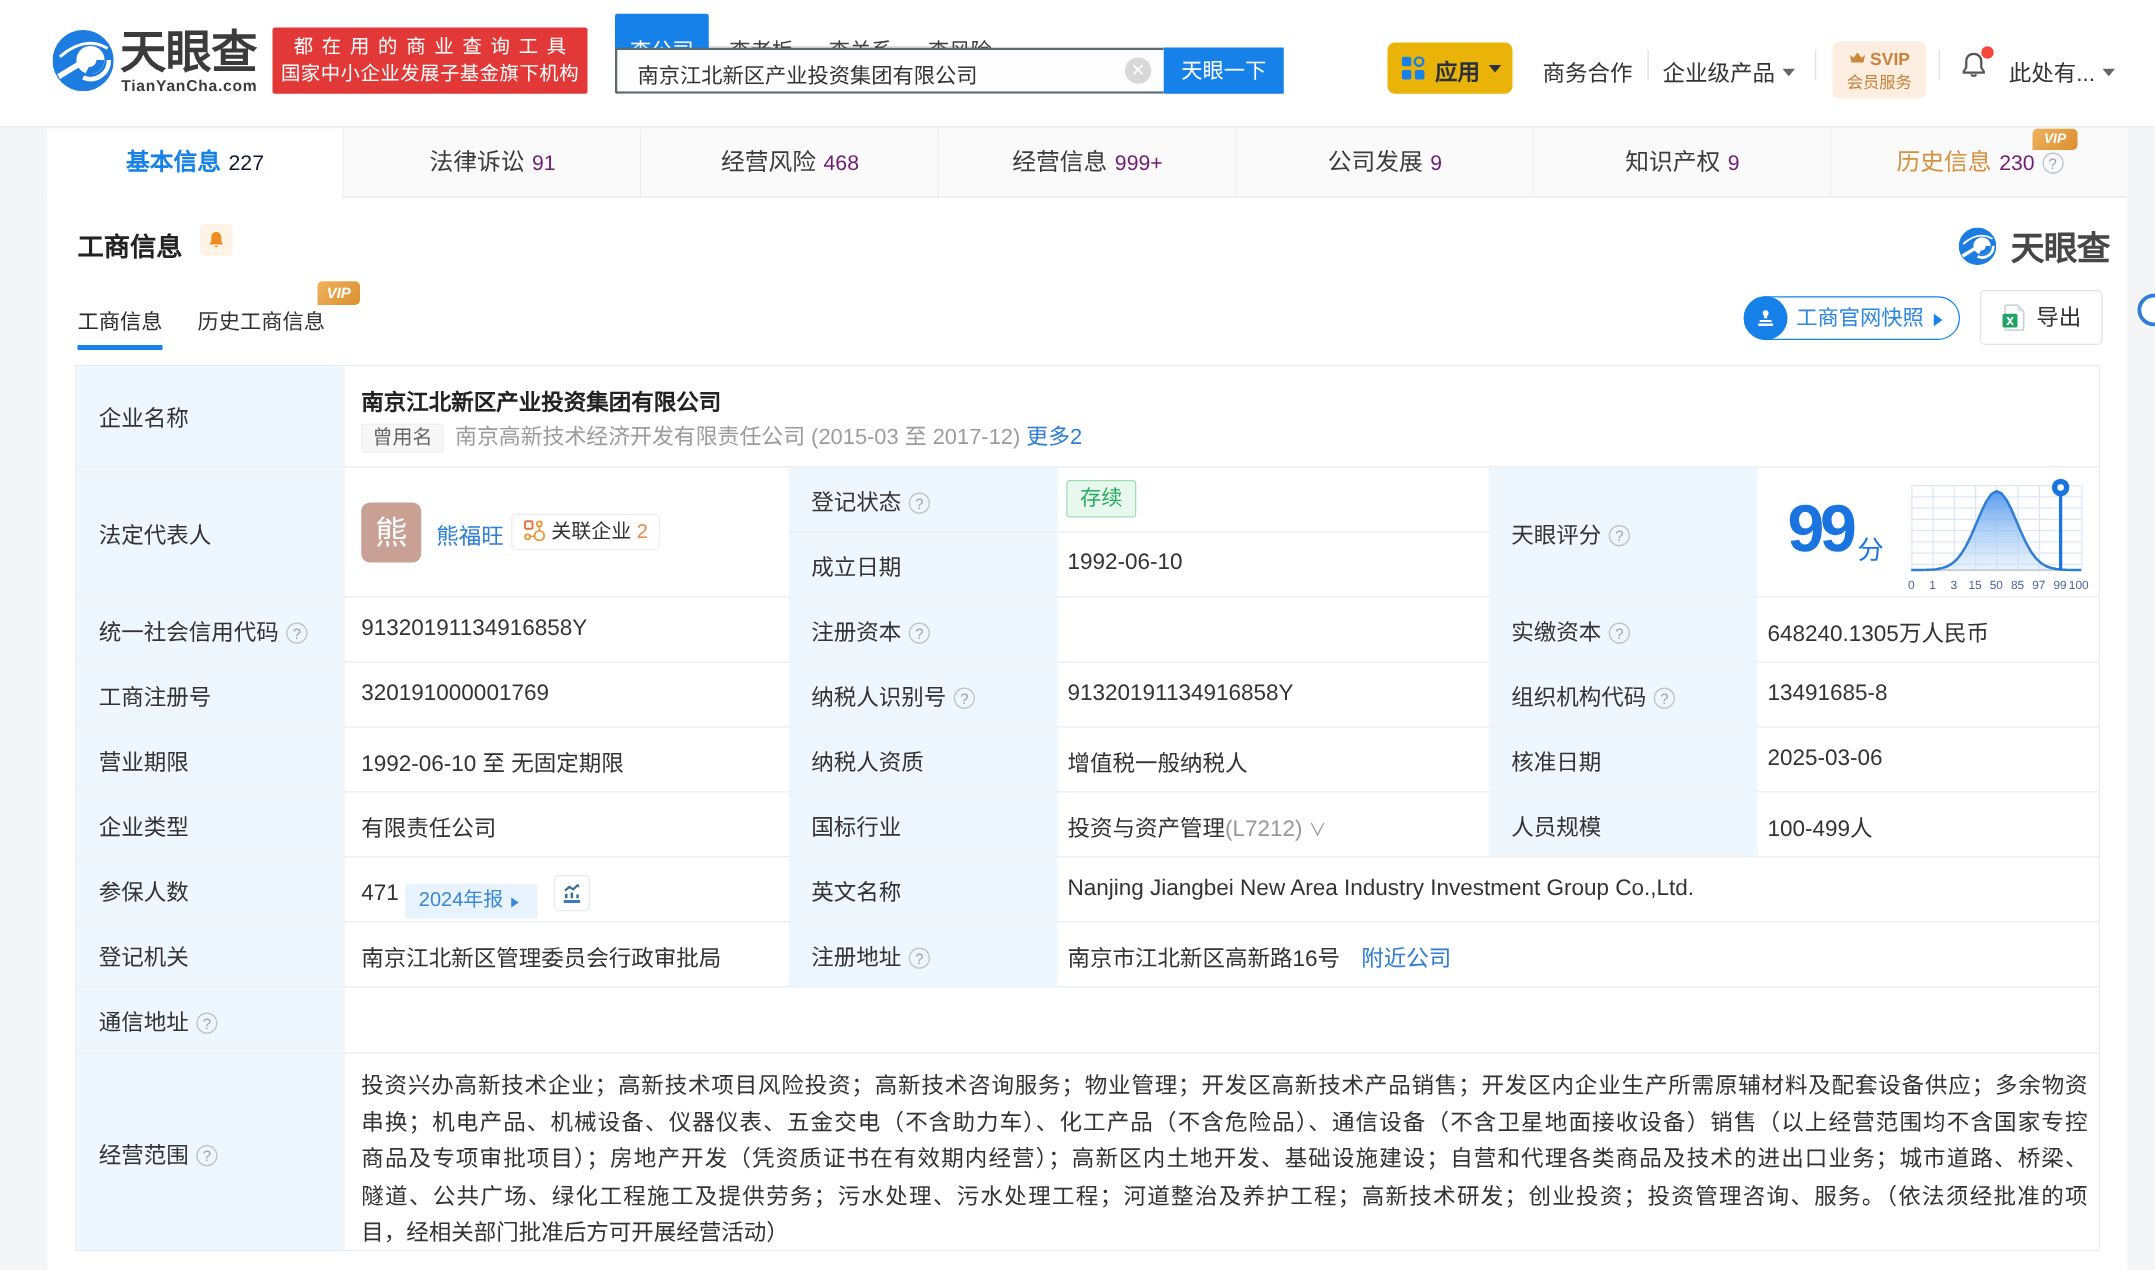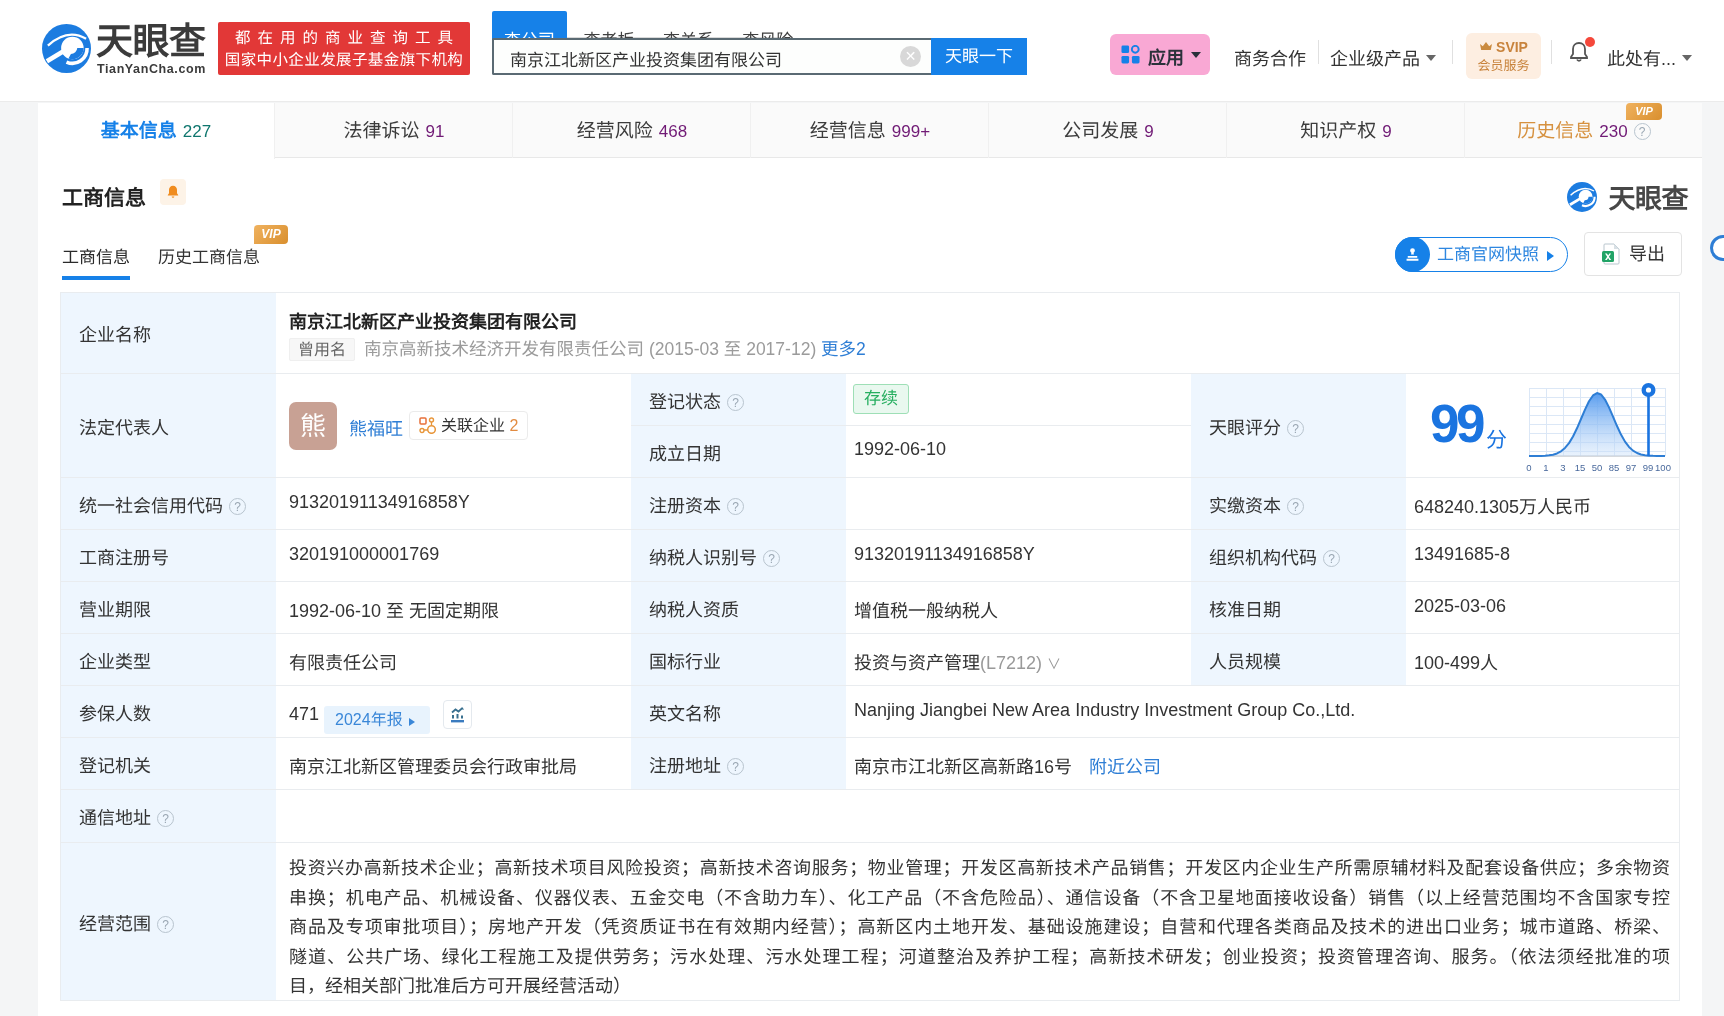--- a/index.html
+++ b/index.html
@@ -17,38 +17,38 @@
 .redbox .l2 { font-size:15.5px; letter-spacing:0.4px; line-height:21px; white-space:nowrap; }
 
 .stabs { position:absolute; left:492px; top:11px; height:27px; white-space:nowrap; }
 .stab { display:inline-block; font-size:17px; color:#404040; padding:16px 12px; line-height:27px; }
 .stab.act { background:#1681e8; color:#fff; border-radius:2px 2px 0 0; }
 .sbox { position:absolute; left:492px; top:38px; width:439px; height:37px; background:#fdfefd; border:2px solid #5a6a73; border-right:none; border-radius:2px 0 0 2px; }
 .sbox .txt { position:absolute; left:16px; top:6px; font-size:17px; color:#333; }
 .sbox .clr { position:absolute; right:10px; top:6px; width:21px; height:21px; background:#d8d8d8; border-radius:50%; color:#fff; font-size:14px; text-align:center; line-height:21px; }
 .sbtn { position:absolute; left:931px; top:38px; width:96px; height:37px; background:#1681e8; color:#fff; font-size:17px; text-align:center; line-height:37px; }
 
-.appchip { position:absolute; left:1110px; top:34px; width:100px; height:41px; background:#f9a8d4; border-radius:6px; }
+.appchip { position:absolute; left:1110px; top:34px; width:100px; height:41px; background:#eab308; border-radius:6px; }
 .appchip .grid { position:absolute; left:11px; top:11px; width:19px; height:19px; }
 .appchip .t { position:absolute; left:38px; top:9px; font-size:18px; color:#2b313b; font-weight:bold; }
 .appchip .car { position:absolute; left:81px; top:18px; width:0; height:0; border:5px solid transparent; border-top:6px solid #2b313b; }
 .hmenu { position:absolute; top:44px; font-size:18px; color:#333; }
 .hsep { position:absolute; top:40px; width:1px; height:24px; background:#e0e0e0; }
 .svip { position:absolute; left:1466px; top:33px; width:75px; height:46px; background:#fdeee1; border-radius:6px; text-align:center; }
 .svip .a { color:#c8833c; font-size:14px; font-weight:bold; line-height:20px; padding-top:4px; }
 .svip .b { color:#c8833c; font-size:13px; line-height:18px; }
 .caret { display:inline-block; width:0; height:0; border:5px solid transparent; border-top:6px solid #666; vertical-align:middle; margin-left:6px; }
 
 .card { position:absolute; left:38px; top:103px; width:1664px; height:913px; background:#fff; }
 
 .tabbar { position:absolute; left:0; top:0; width:1664px; height:55px; border-bottom:1px solid #e8e8e8; background:#fafafa; }
 .tb { position:absolute; top:0; height:55px; text-align:center; line-height:55px; font-size:19px; color:#3c3c3c; border-right:1px solid #f0f0f0; }
 .tb .n { color:#701a75; font-size:17px; margin-left:6px; }
 .tb.act { background:#fff; color:#1681e8; font-weight:bold; height:56px; }
-.tb.act .n { color:#0f766e; font-weight:normal; }
+.tb.act .n { color:#0f172a; font-weight:normal; }
 .tb.his { color:#d6913f; }
 
 .sect-title { position:absolute; left:24px; top:78px; font-size:21px; font-weight:bold; color:#222; }
 .bellchip { position:absolute; left:122px; top:76px; width:26px; height:26px; background:#fdf3e7; border-radius:4px; }
 .tyclogo2 { position:absolute; right:14px; top:74px; white-space:nowrap; }
 
 .subtab1 { position:absolute; left:24px; top:140px; font-size:17px; color:#2a2a2a; font-weight:500; }
 .subtab1 .ul { position:absolute; left:0; top:33px; width:100%; height:4px; background:#1681e8; }
 .subtab2 { position:absolute; left:120px; top:140px; font-size:17px; color:#333; }
 .vipbadge { position:absolute; left:216px; top:122px; width:34px; height:19px; background:linear-gradient(135deg,#f0b25f,#d98f2e); border-radius:4px 4px 4px 0; color:#fff; font-size:12px; font-weight:bold; font-style:italic; text-align:center; line-height:19px; }

